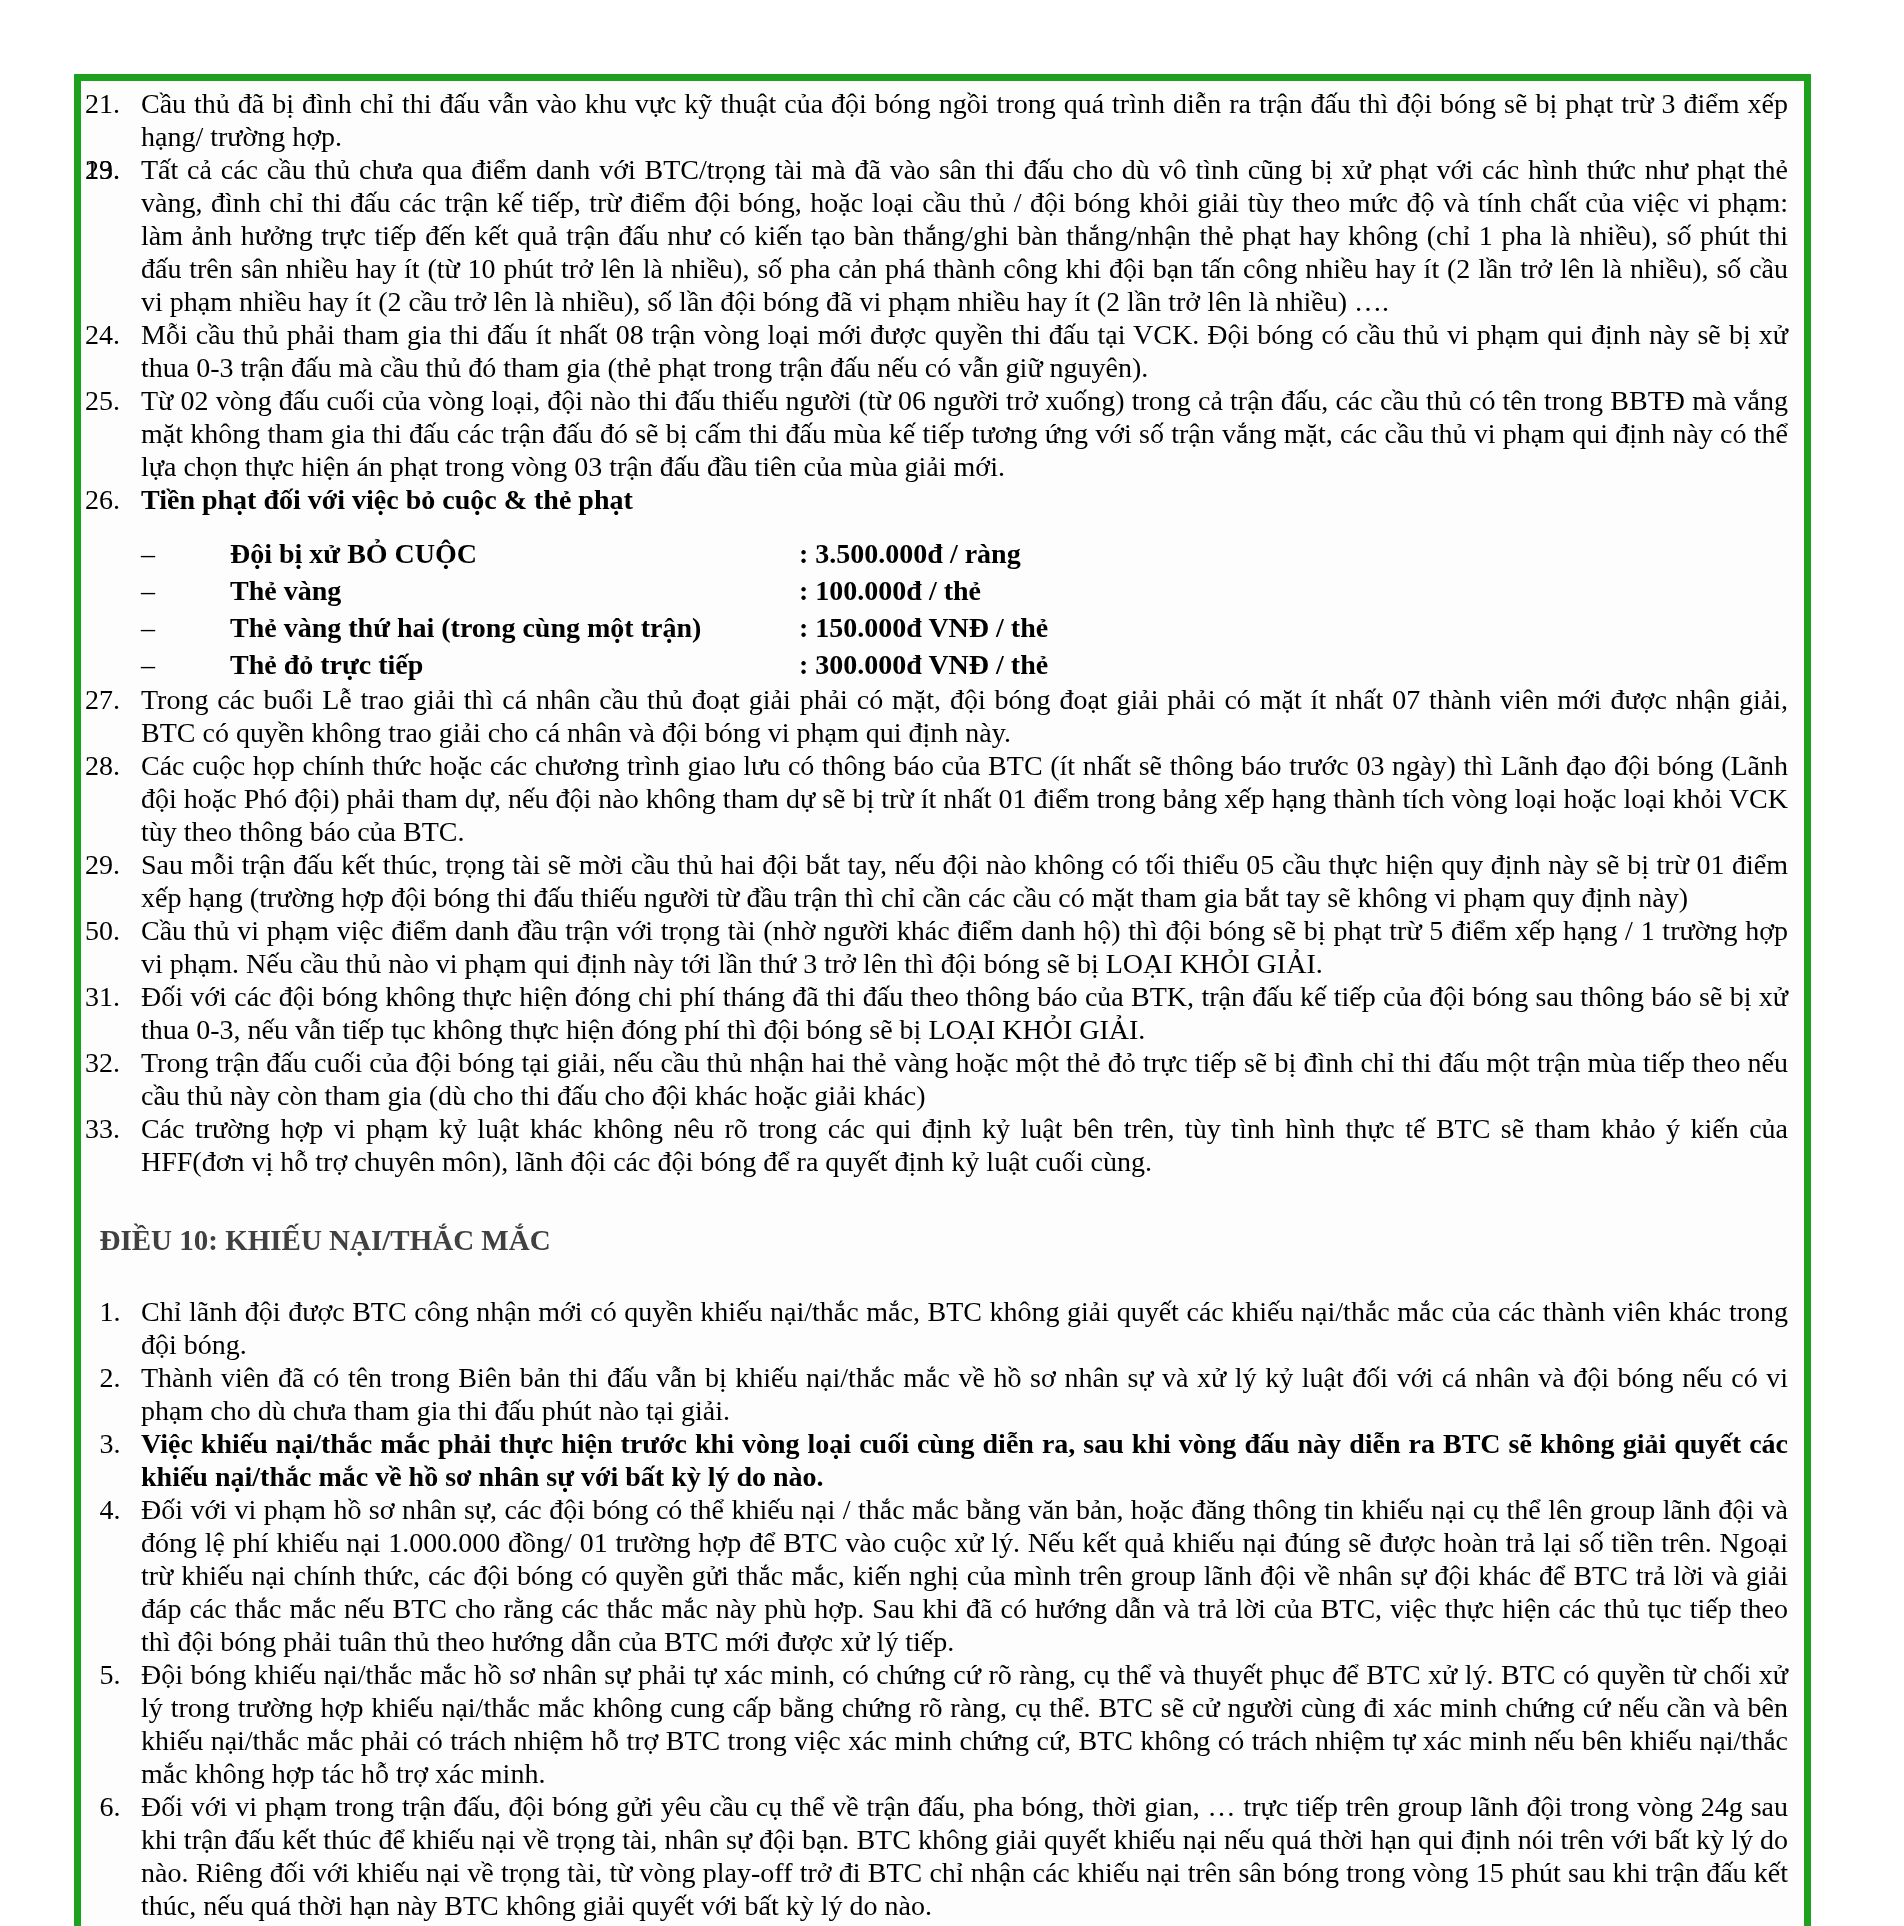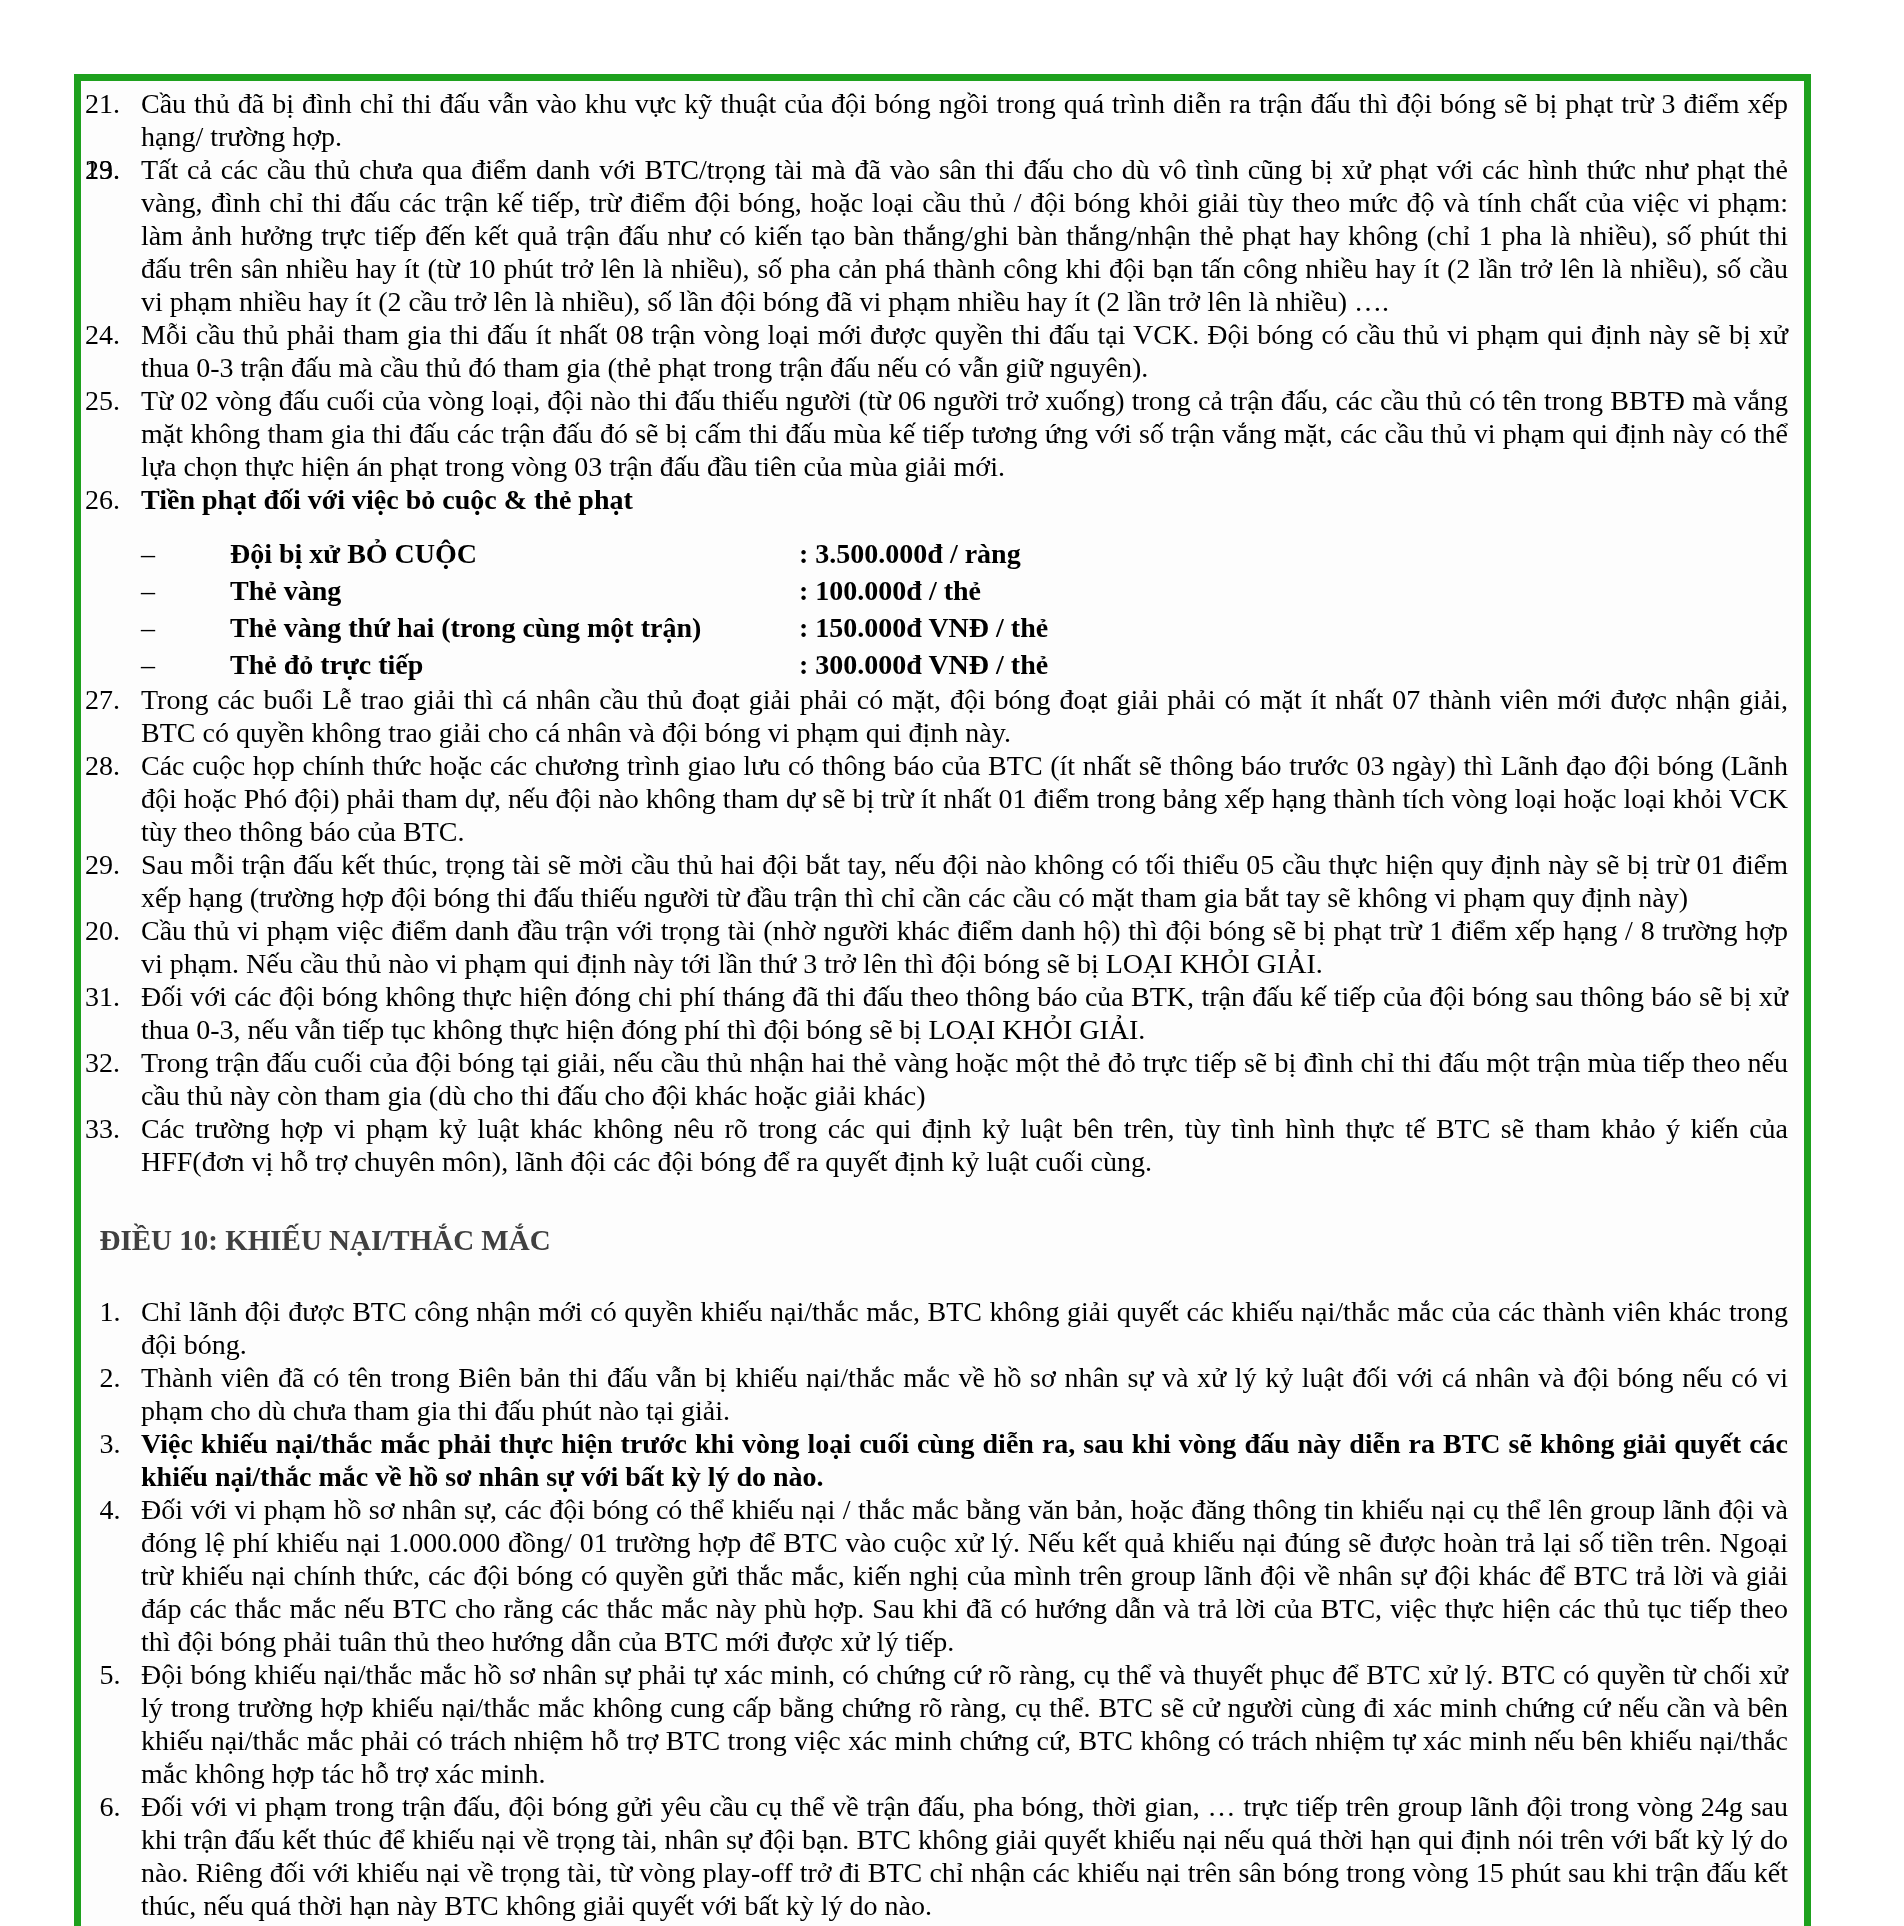--- a/index.html
+++ b/index.html
@@ -127,22 +127,22 @@
         <span class="num">28.</span>
         <span>Các cuộc họp chính thức hoặc các chương trình giao lưu có thông báo của BTC (ít nhất sẽ thông báo trước 03 ngày) thì Lãnh đạo đội bóng (Lãnh đội hoặc Phó đội) phải tham dự, nếu đội nào không tham dự sẽ bị trừ ít nhất 01 điểm trong bảng xếp hạng thành tích vòng loại hoặc loại khỏi VCK tùy theo thông báo của BTC.</span>
       </div>
 
       <div class="item">
         <span class="num">29.</span>
         <span>Sau mỗi trận đấu kết thúc, trọng tài sẽ mời cầu thủ hai đội bắt tay, nếu đội nào không có tối thiểu 05 cầu thực hiện quy định này sẽ bị trừ 01 điểm xếp hạng (trường hợp đội bóng thi đấu thiếu người từ đầu trận thì chỉ cần các cầu có mặt tham gia bắt tay sẽ không vi phạm quy định này)</span>
       </div>
 
       <div class="item">
-        <span class="num">20.</span>
-        <span>Cầu thủ vi phạm việc điểm danh đầu trận với trọng tài (nhờ người khác điểm danh hộ) thì đội bóng sẽ bị phạt trừ 1 điểm xếp hạng / 8 trường hợp vi phạm. Nếu cầu thủ nào vi phạm qui định này tới lần thứ 3 trở lên thì đội bóng sẽ bị LOẠI KHỎI GIẢI.</span>
+        <span class="num">50.</span>
+        <span>Cầu thủ vi phạm việc điểm danh đầu trận với trọng tài (nhờ người khác điểm danh hộ) thì đội bóng sẽ bị phạt trừ 5 điểm xếp hạng / 1 trường hợp vi phạm. Nếu cầu thủ nào vi phạm qui định này tới lần thứ 3 trở lên thì đội bóng sẽ bị LOẠI KHỎI GIẢI.</span>
       </div>
 
       <div class="item">
         <span class="num">31.</span>
         <span>Đối với các đội bóng không thực hiện đóng chi phí tháng đã thi đấu theo thông báo của BTK, trận đấu kế tiếp của đội bóng sau thông báo sẽ bị xử thua 0-3, nếu vẫn tiếp tục không thực hiện đóng phí thì đội bóng sẽ bị LOẠI KHỎI GIẢI.</span>
       </div>
 
       <div class="item">
         <span class="num">32.</span>
         <span>Trong trận đấu cuối của đội bóng tại giải, nếu cầu thủ nhận hai thẻ vàng hoặc một thẻ đỏ trực tiếp sẽ bị đình chỉ thi đấu một trận mùa tiếp theo nếu cầu thủ này còn tham gia (dù cho thi đấu cho đội khác hoặc giải khác)</span>

